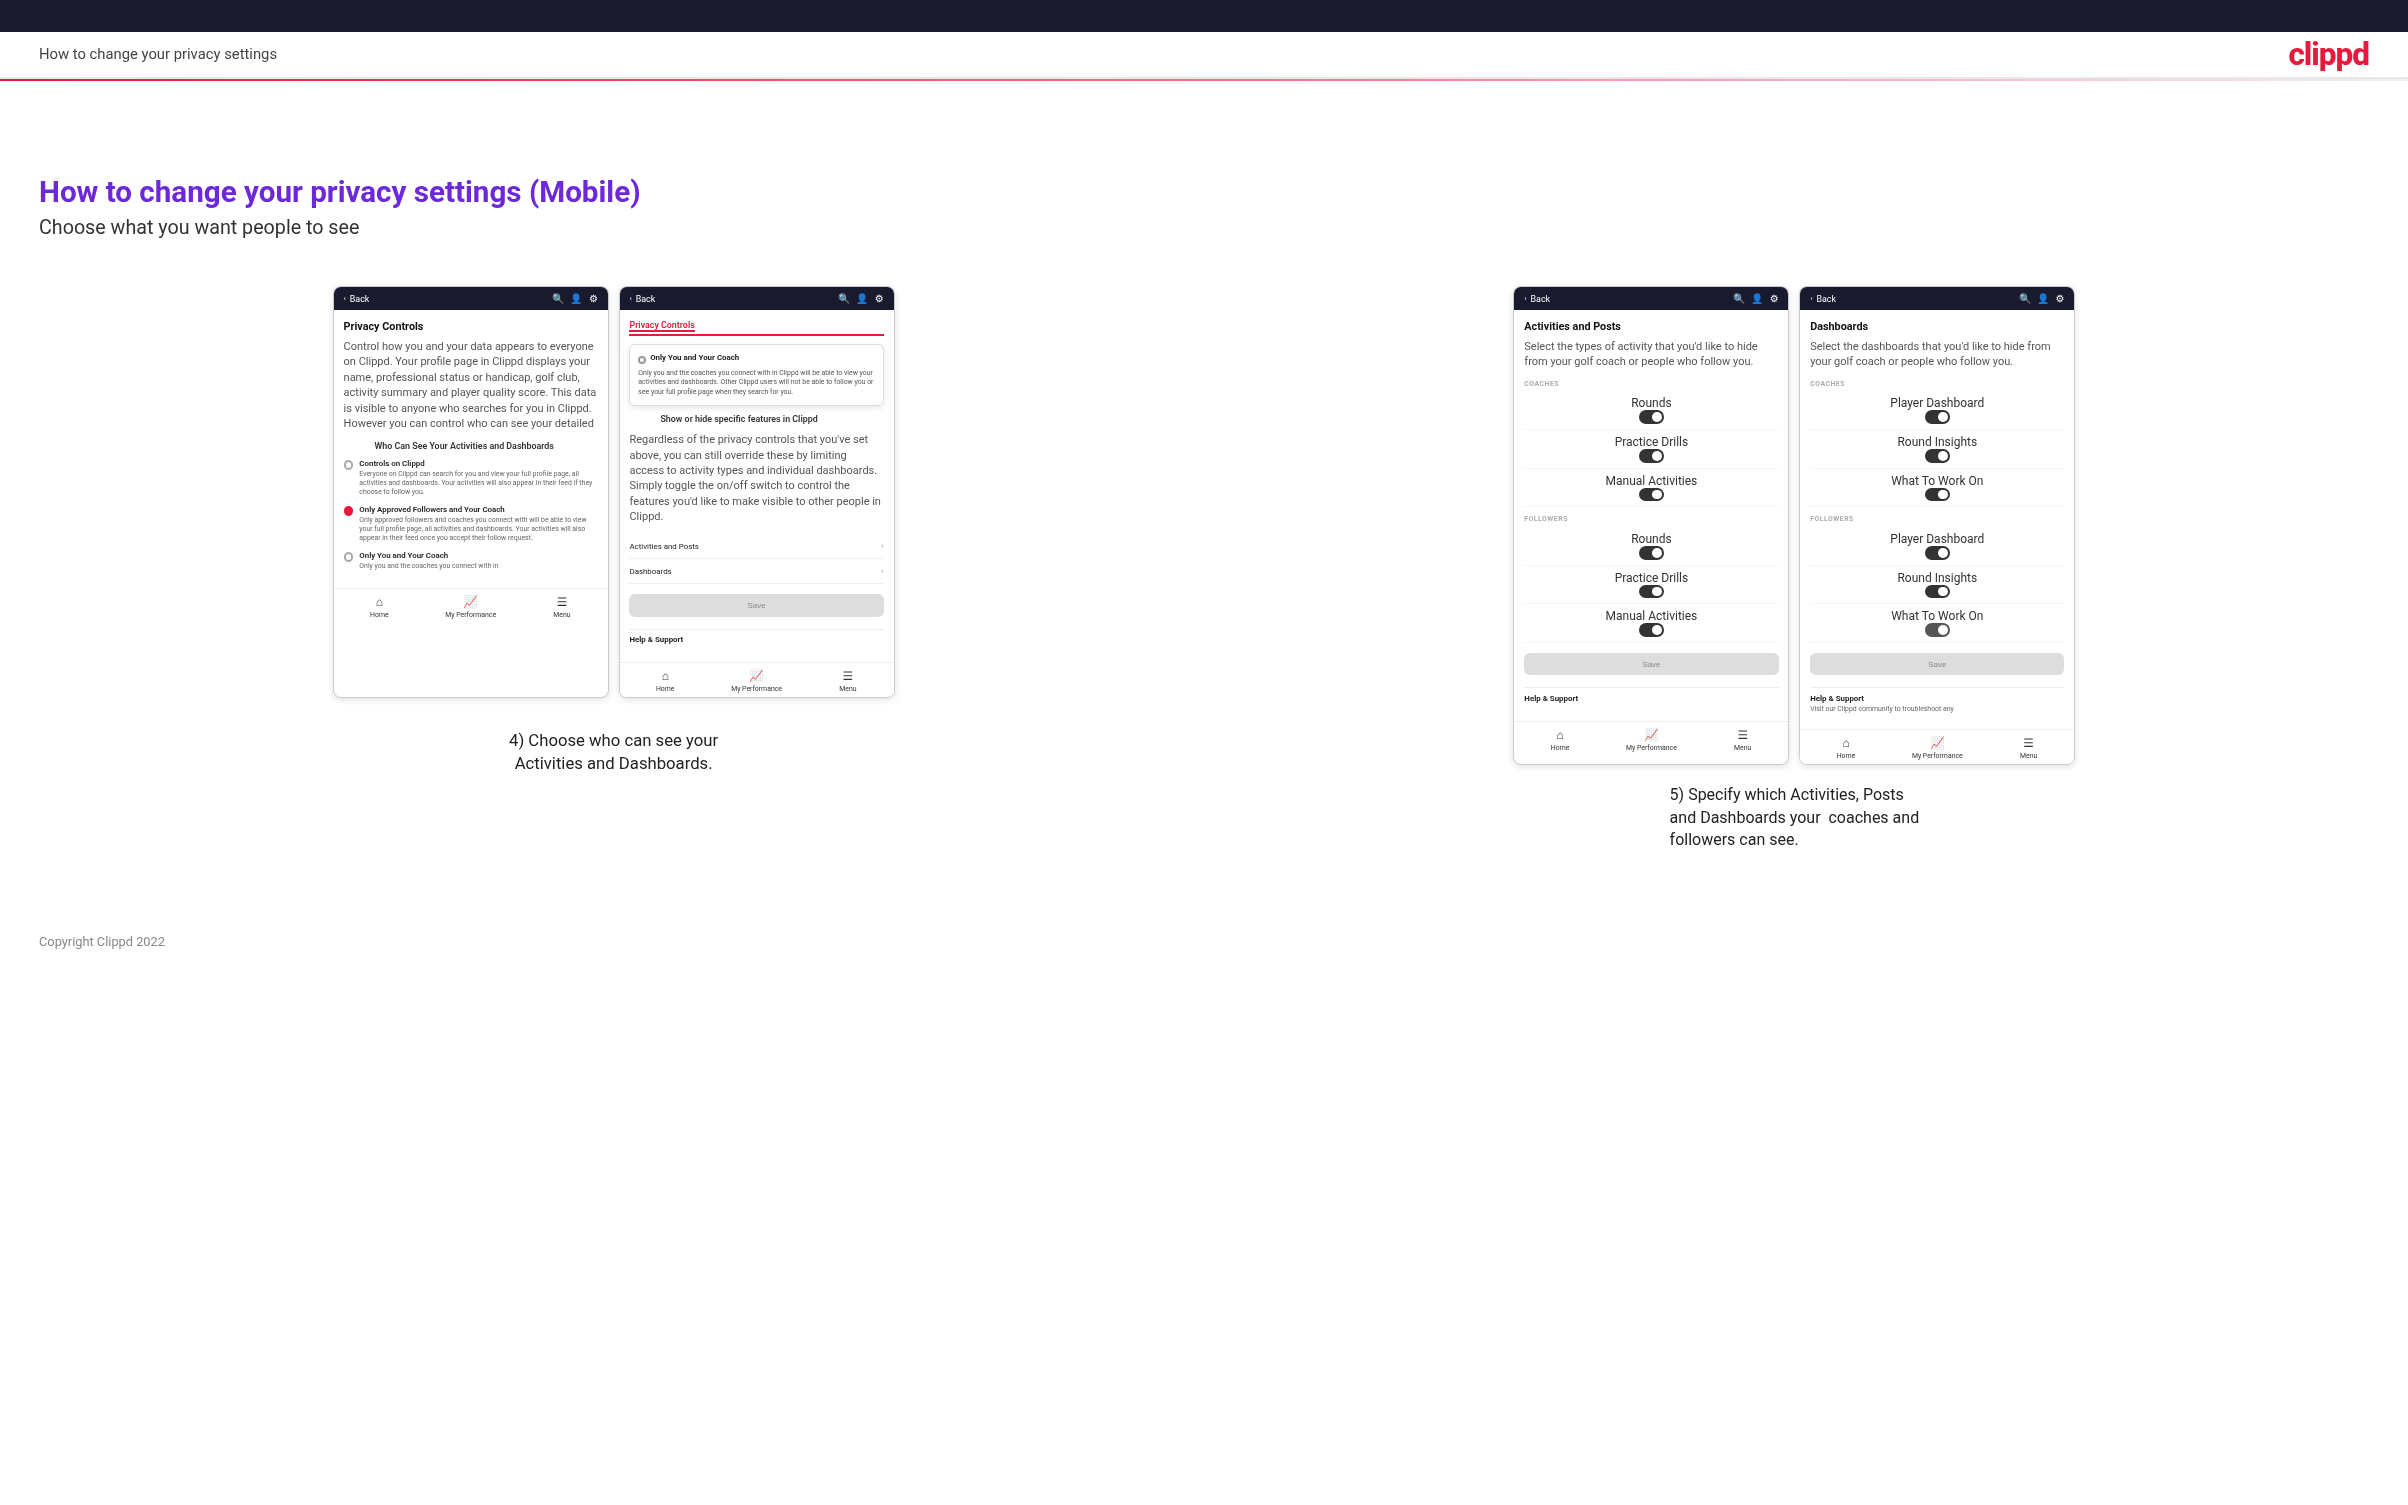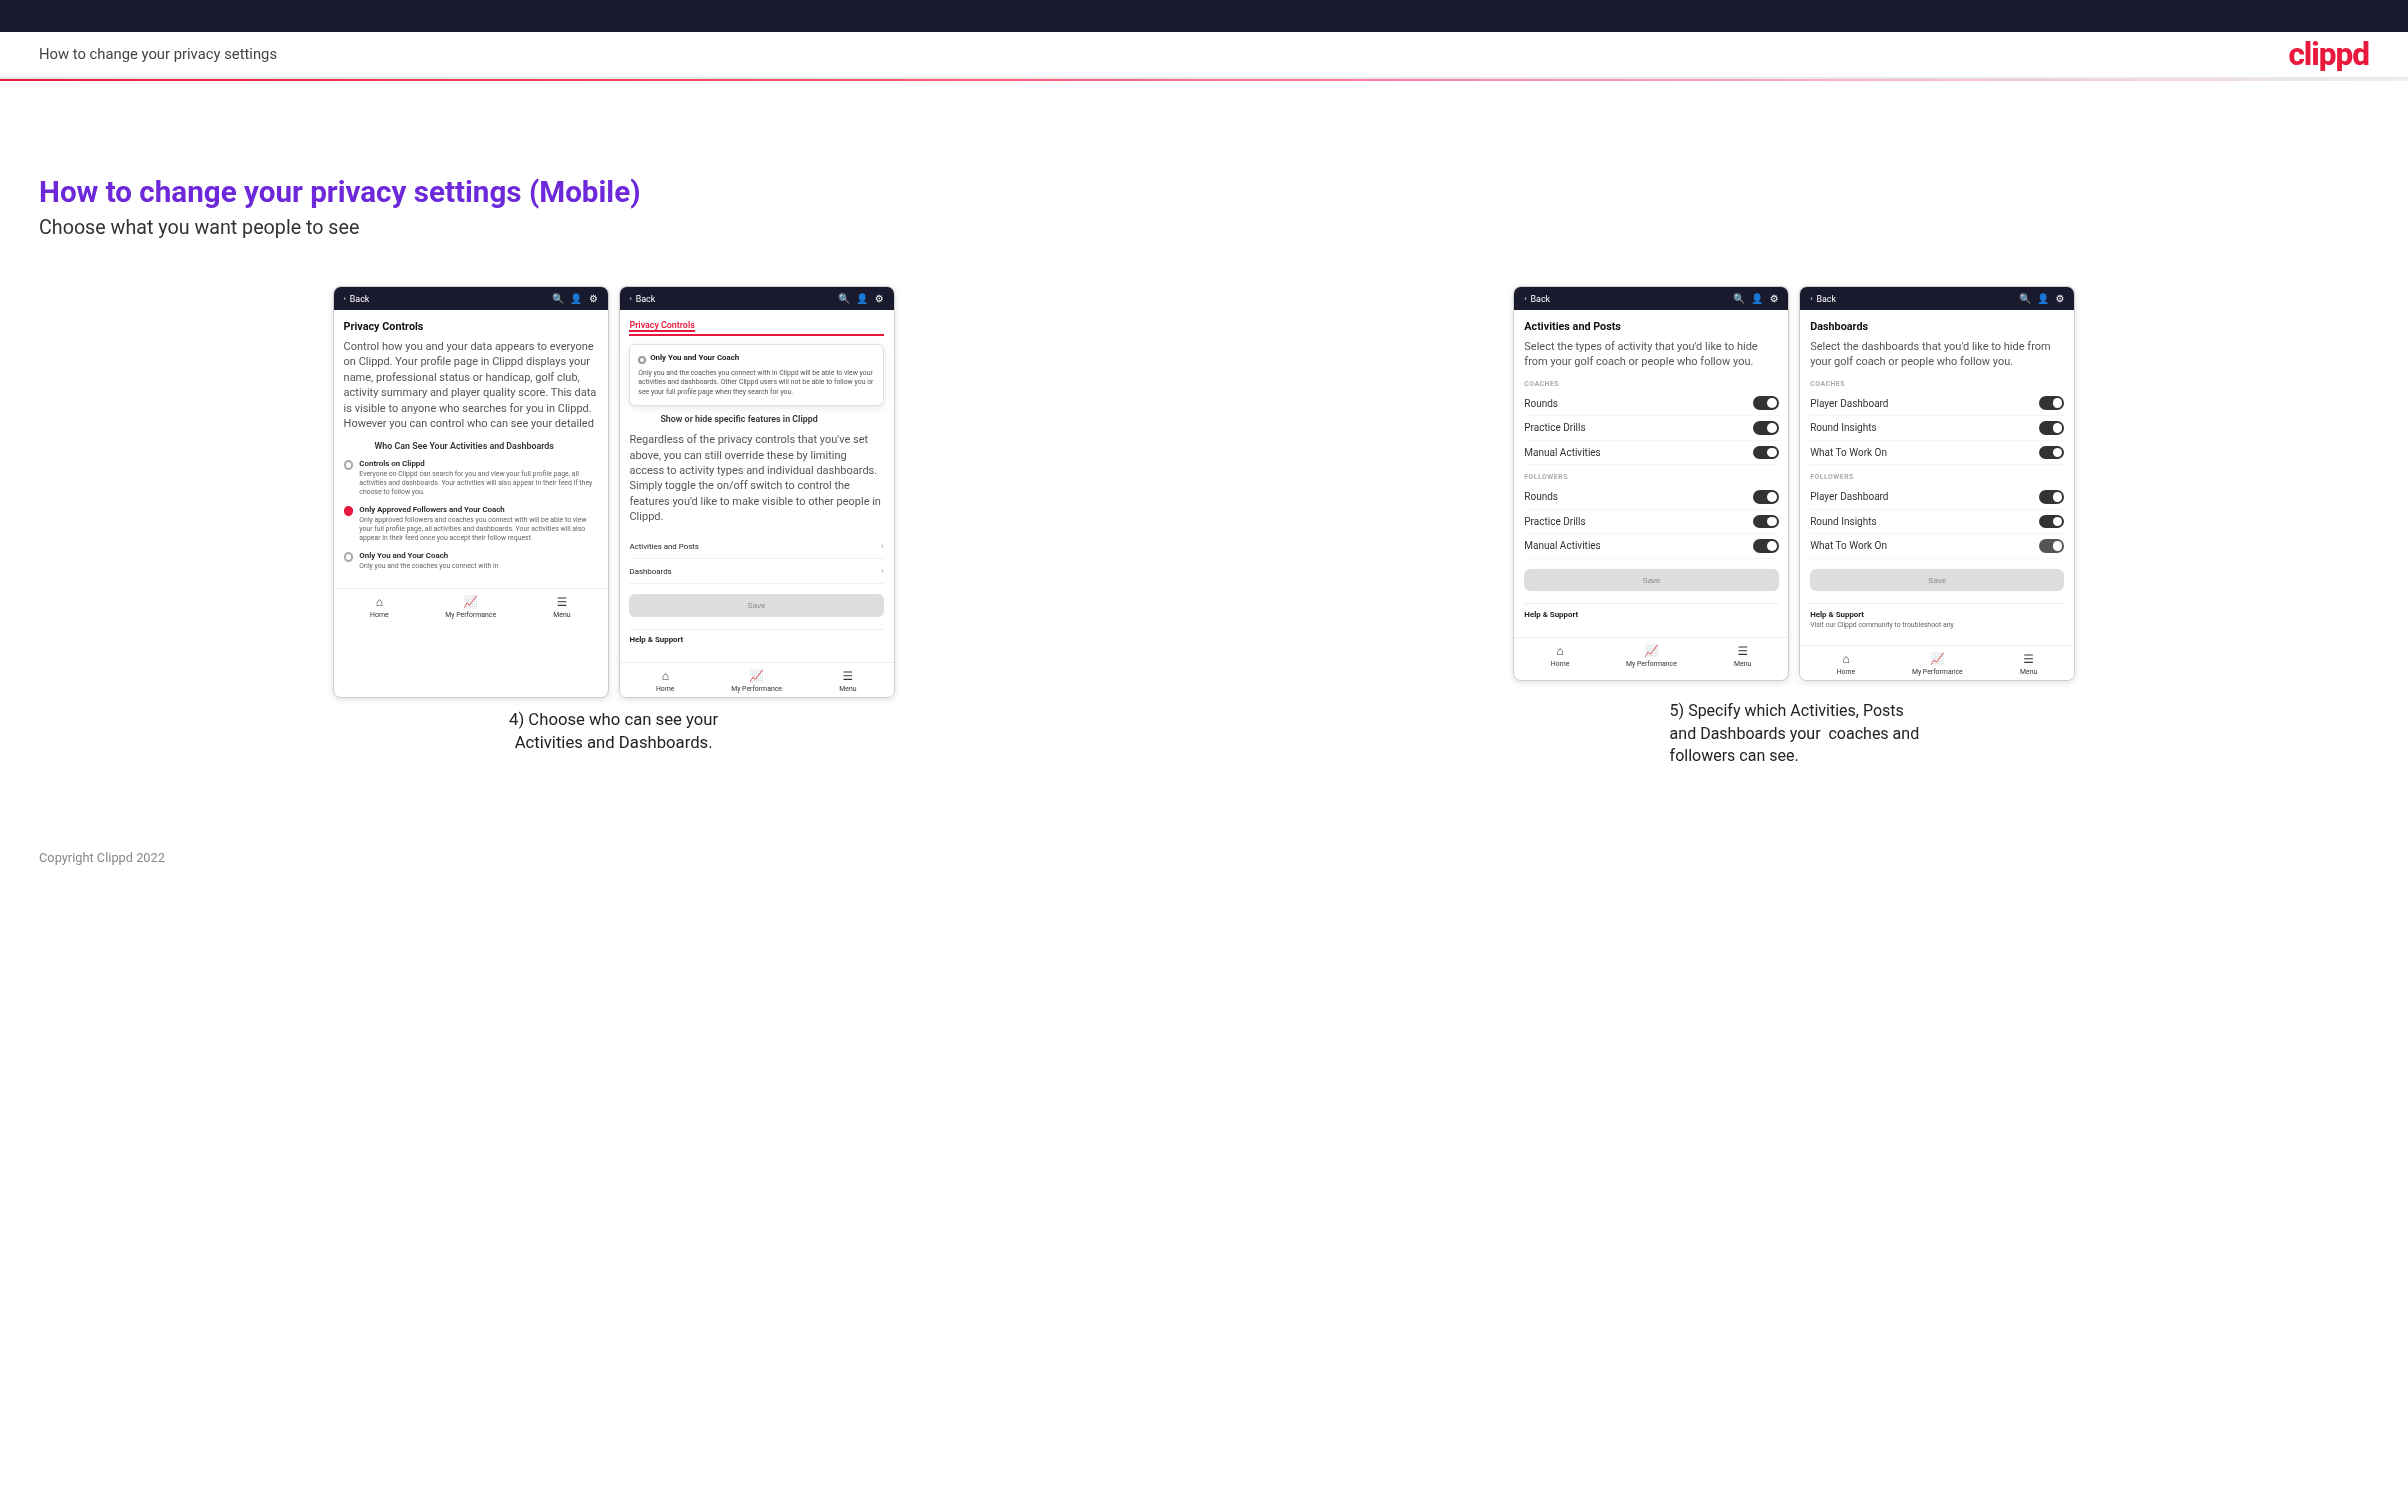--- a/index.html
+++ b/index.html
@@ -236,22 +236,23 @@
       margin-bottom: 5.9px;
     }
 
     
     .toggle-row {
       display: flex;
       justify-content: space-between;
       align-items: center;
       padding: 4.9px 0;
       border-bottom: 1px solid #f5f5f5;
-      font-size: 10px;
+      font-size: 12px;
       color: #333;
+      flex-direction: column;
     }
     .toggle {
       width: 25.6px;
       height: 13.8px;
       background: #333;
       border-radius: 6.9px;
       position: relative;
       flex-shrink: 0;
     }
     .toggle::after {
@@ -462,21 +463,21 @@
             </div>
             <div class="mob-tab">
               <span class="mob-tab-icon">☰</span>
               <span>Menu</span>
             </div>
           </div>
         </div>
 
       </div>
 
-      <div class="caption" style="margin-top:10px;">
+      <div class="caption" style="margin-top:31px;">
         4) Choose who can see your<br>Activities and Dashboards.
       </div>
     </div>
 
     <div class="screenshot-group" style="flex:1.1;">
       <div class="screen-pair">
 
         <div class="mobile-screen">
           <div class="mob-nav">
             <div class="mob-nav-left">

